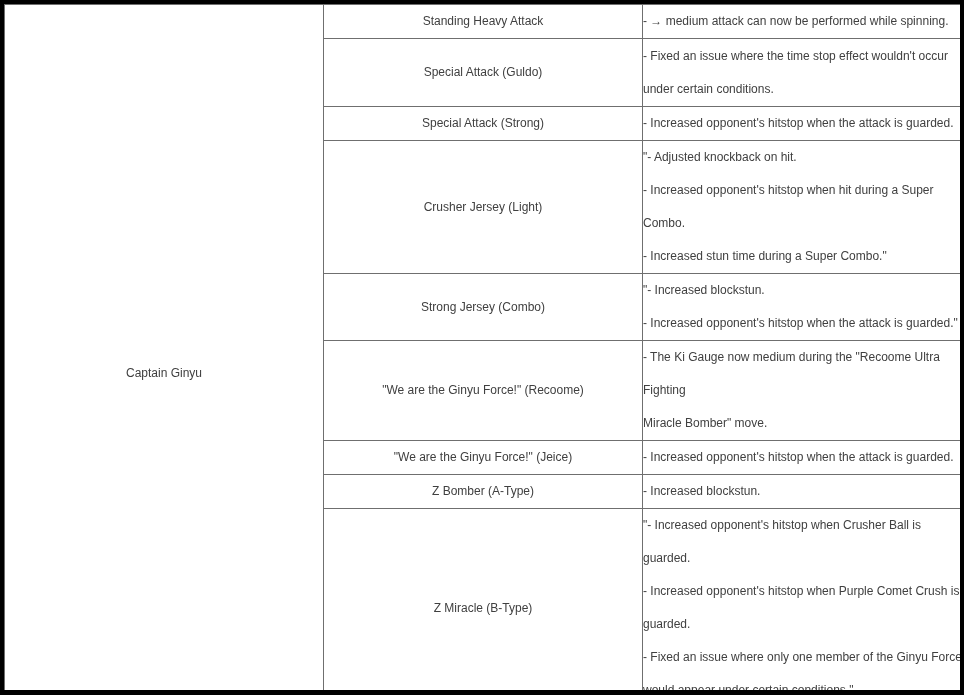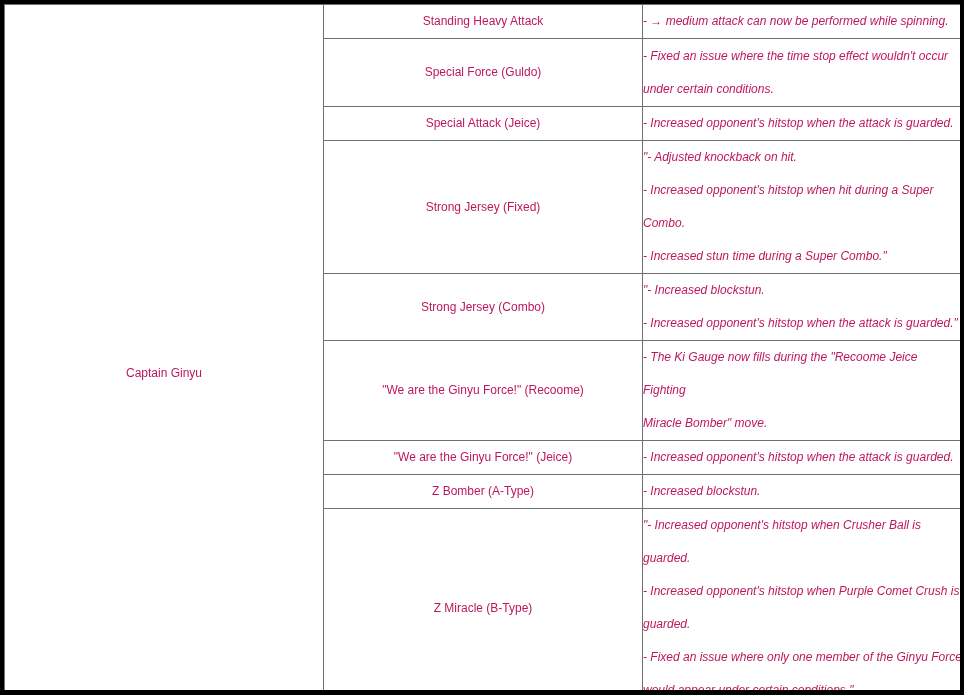--- a/index.html
+++ b/index.html
@@ -14,21 +14,21 @@
     overflow: hidden;
   }
   table.patch-table {
     border-collapse: collapse;
     table-layout: fixed;
     width: 956px;
     height: 686px;
   }
   table.patch-table td, table.patch-table th {
     border: 1px solid #6f6f6f;
-    color: #be185d;
+    color: #404040;
     font-size: 12px;
     font-weight: normal;
     vertical-align: middle;
     overflow: hidden;
     padding: 0;
   }
   td.character-cell {
     width: 318px;
     text-align: center;
     font-weight: bold;
@@ -40,57 +40,56 @@
     text-align: center;
     line-height: 1.25;
     padding: 0 4px;
   }
   td.change-cell {
     width: 320px;
     text-align: left;
     padding: 0 2px 0 5px;
     white-space: pre-line;
     line-height: 33px;
-    font-style: italic;
   }
 </style>
 </head>
 <body>
 
 <table class="patch-table">
   <tbody>
     <tr style="height:29px;">
       <td class="character-cell" rowspan="10">Captain Ginyu</td>
       <td class="move-cell">Standing Heavy Attack</td>
       <td class="change-cell">- → medium attack can now be performed while spinning.</td>
     </tr>
     <tr style="height:68px;">
-      <td class="move-cell">Special Force (Guldo)</td>
+      <td class="move-cell">Special Attack (Guldo)</td>
       <td class="change-cell">- Fixed an issue where the time stop effect wouldn't occur
 under certain conditions.</td>
     </tr>
     <tr style="height:32px;">
-      <td class="move-cell">Special Attack (Jeice)</td>
+      <td class="move-cell">Special Attack (Strong)</td>
       <td class="change-cell">- Increased opponent's hitstop when the attack is guarded.</td>
     </tr>
     <tr style="height:131px;">
-      <td class="move-cell">Strong Jersey (Fixed)</td>
+      <td class="move-cell">Crusher Jersey (Light)</td>
       <td class="change-cell">"- Adjusted knockback on hit.
 - Increased opponent's hitstop when hit during a Super
 Combo.
 - Increased stun time during a Super Combo."</td>
     </tr>
     <tr style="height:66px;">
       <td class="move-cell">Strong Jersey (Combo)</td>
       <td class="change-cell">"- Increased blockstun.
 - Increased opponent's hitstop when the attack is guarded."</td>
     </tr>
     <tr style="height:66px;">
       <td class="move-cell">"We are the Ginyu Force!" (Recoome)</td>
-      <td class="change-cell">- The Ki Gauge now fills during the "Recoome Jeice Fighting
+      <td class="change-cell">- The Ki Gauge now medium during the "Recoome Ultra Fighting
 Miracle Bomber" move.</td>
     </tr>
     <tr style="height:34px;">
       <td class="move-cell">"We are the Ginyu Force!" (Jeice)</td>
       <td class="change-cell">- Increased opponent's hitstop when the attack is guarded.</td>
     </tr>
     <tr style="height:33px;">
       <td class="move-cell">Z Bomber (A-Type)</td>
       <td class="change-cell">- Increased blockstun.</td>
     </tr>

